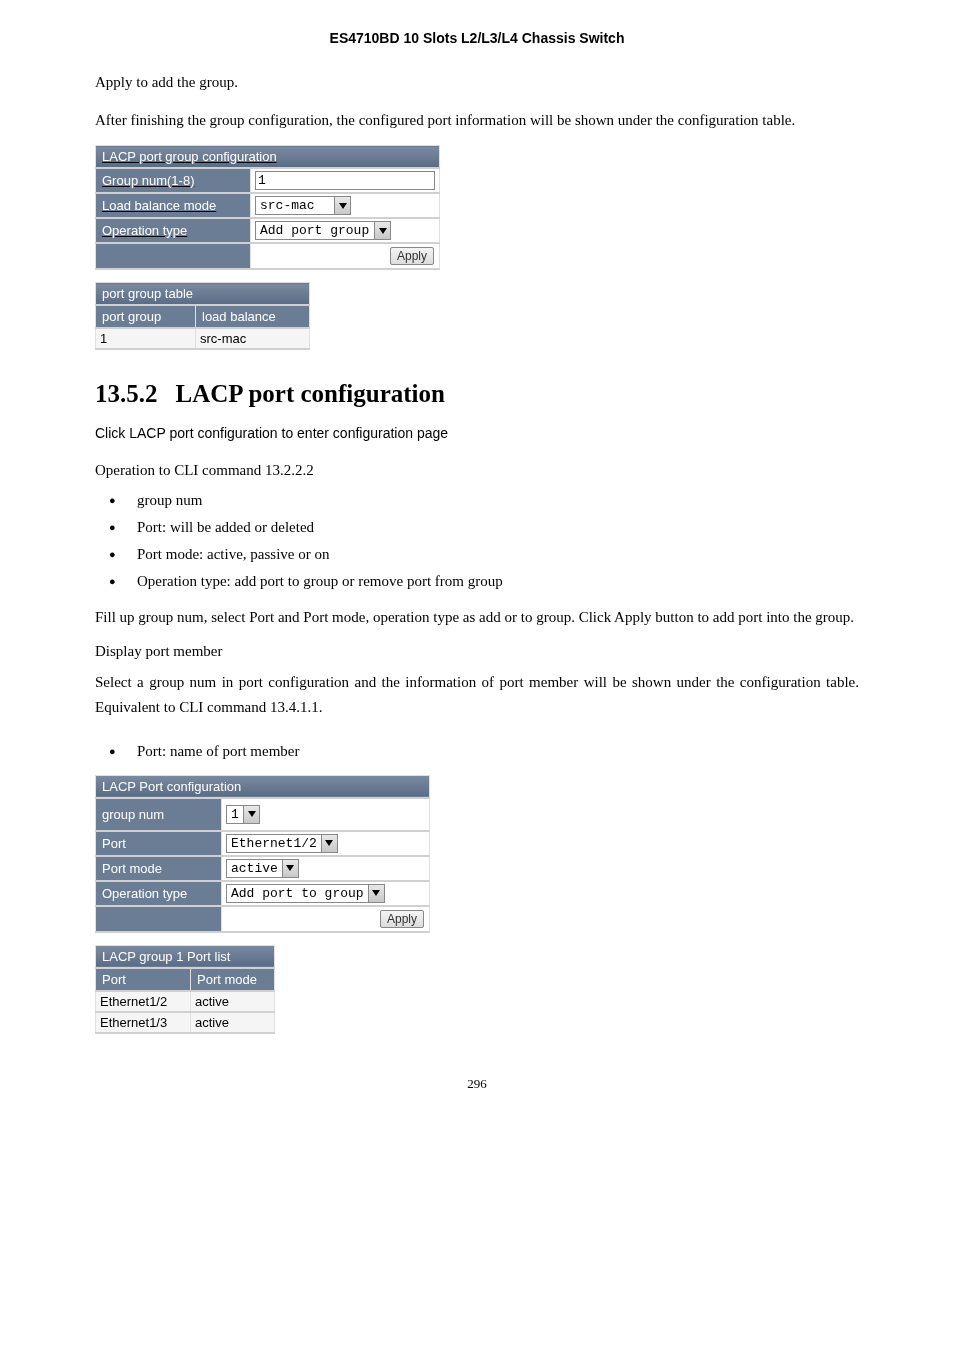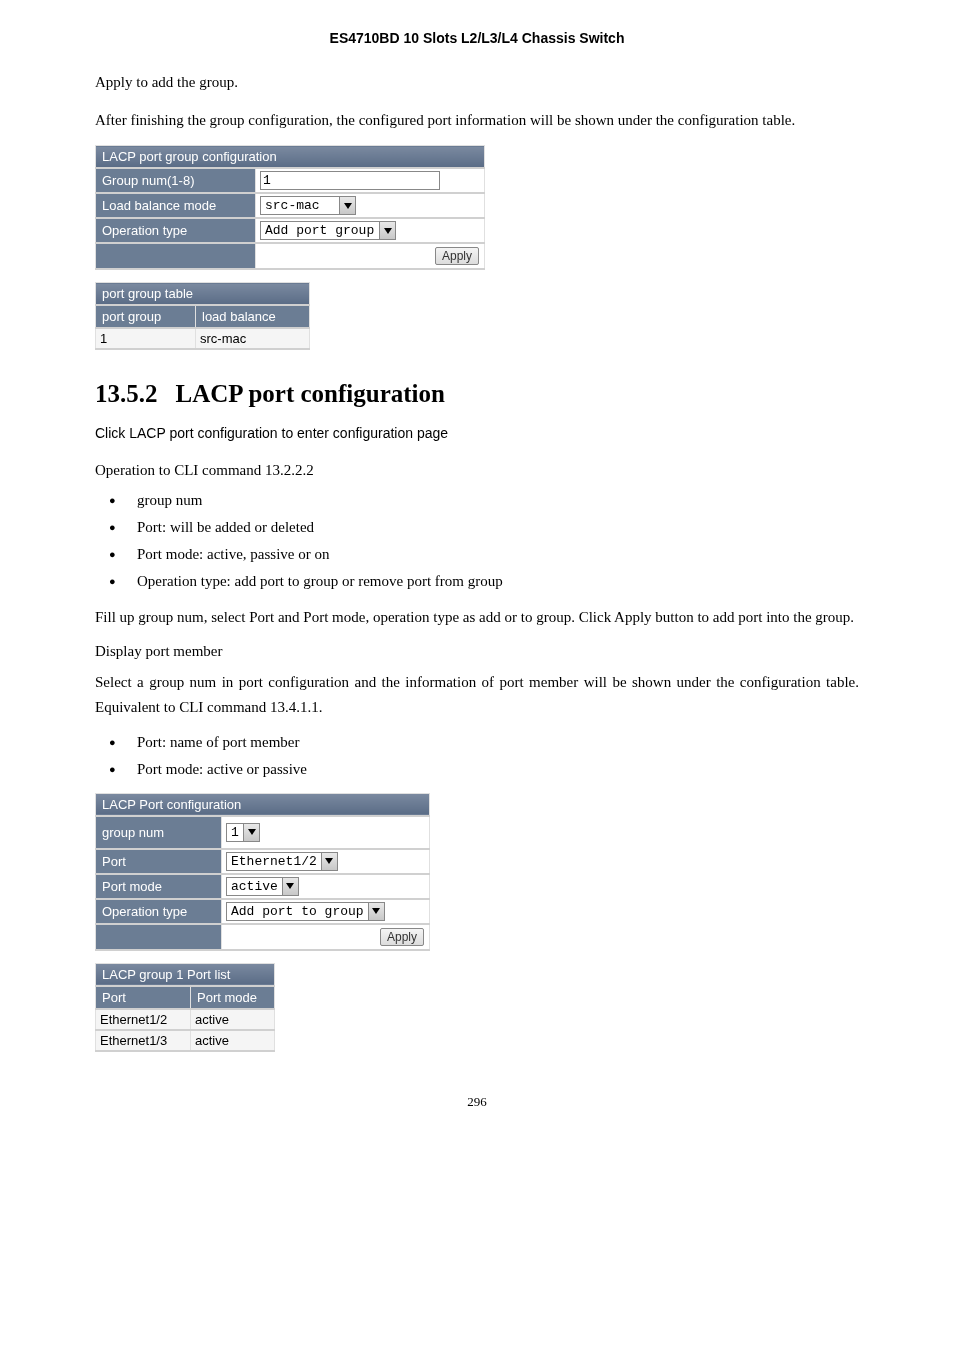--- a/index.html
+++ b/index.html
@@ -27,21 +27,21 @@
     h2.section { font-family: "Times New Roman", serif; font-size: 25px; font-weight: bold; margin: 30px 0 14px 0; }
     h2.section .num { display:inline-block; margin-right: 18px; }
     .sans { font-family: Arial, sans-serif; font-size: 14px; }
     ul.bullets { list-style: none; margin: 4px 0 10px 0; }
     ul.bullets li { position: relative; padding-left: 42px; line-height: 1.8; }
     ul.bullets li::before { content: "\25CF"; position: absolute; left: 14px; font-size: 11px; top: 4px; }
     .small-title { font-weight: normal; margin-bottom: 10px; }
     .pg-footer { text-align: center; font-size: 13px; margin-top: 42px; font-family: "Times New Roman", serif; }
     .small-table .ui-label, .small-table .ui-head { font-size: 13px; }
     svg.chev { width: 8px; height: 6px; }
-    .ui-table.cfg1 { width: 390px; }
+    .ui-table.cfg1 { width: 345px; text-decoration: underline; }
     .ui-table.result { width: 215px; }
     .ui-table.cfg2 { width: 335px; }
     .ui-table.result2 { width: 180px; }
     .ui-table.cfg1 td.ui-label { width: 160px; }
     .ui-table.cfg2 td.ui-label { width: 126px; }
     .apply-row { text-align: right; padding: 3px 5px; }
   </style>
 </head>
 <body>
 
@@ -122,25 +122,24 @@
 <ul class="bullets">
   <li>group num</li>
   <li>Port: will be added or deleted</li>
   <li>Port mode: active, passive or on</li>
   <li>Operation type: add port to group or remove port from group</li>
 </ul>
 
 <p class="para">Fill up group num, select Port and Port mode, operation type as add or to group. Click Apply button to add port into the group.</p>
 <p class="small-title">Display port member</p>
 
-<p class="para" style="margin-bottom:8px;">Select a group num in port configuration and the information of port member will be shown under the configuration table. Equivalent to CLI command 13.4.1.1.</p>
+<p class="para" style="margin-bottom:17px;">Select a group num in port configuration and the information of port member will be shown under the configuration table. Equivalent to CLI command 13.4.1.1.</p>
 
 <ul class="bullets">
   <li>Port: name of port member</li>
-  <li>Port mode: active or passive</li>
 </ul>
 
 <table class="ui-table cfg2">
   <tbody>
       <tr>
         <th class="ui-head" colspan="2">LACP Port configuration</th>
       </tr>
   <tr>
     <td class="ui-label" style="padding-top:8px;padding-bottom:8px;">group num</td>
     <td class="ui-cell">

